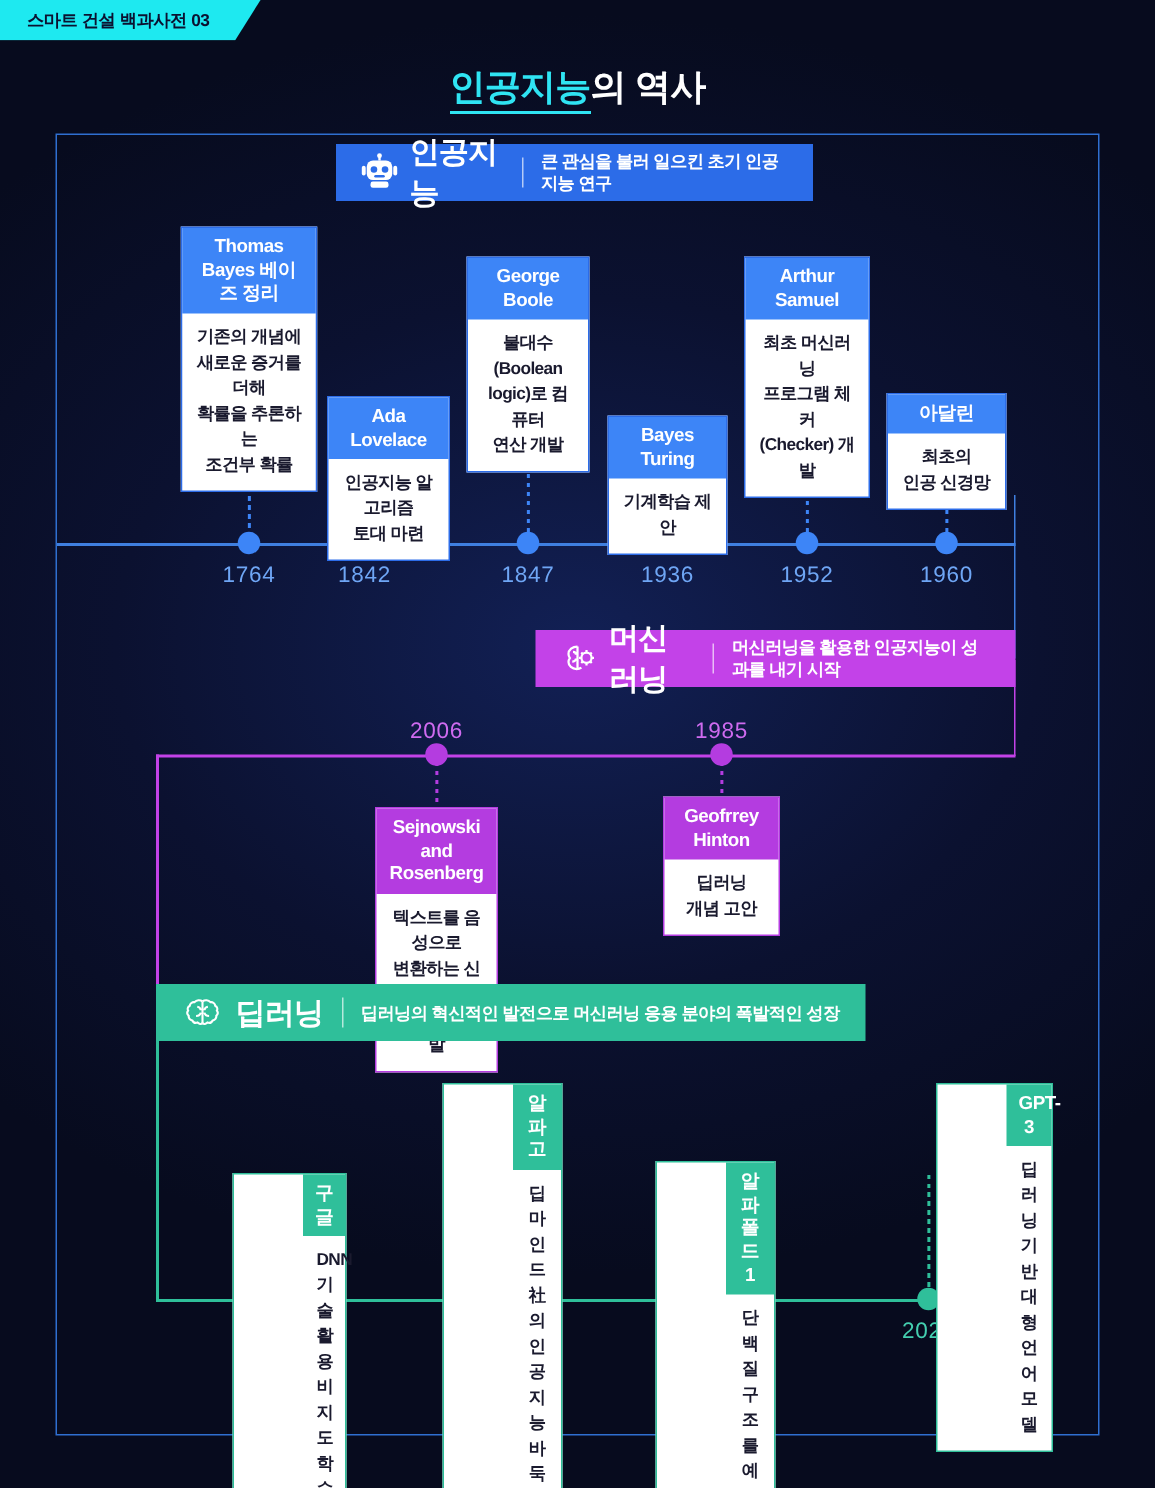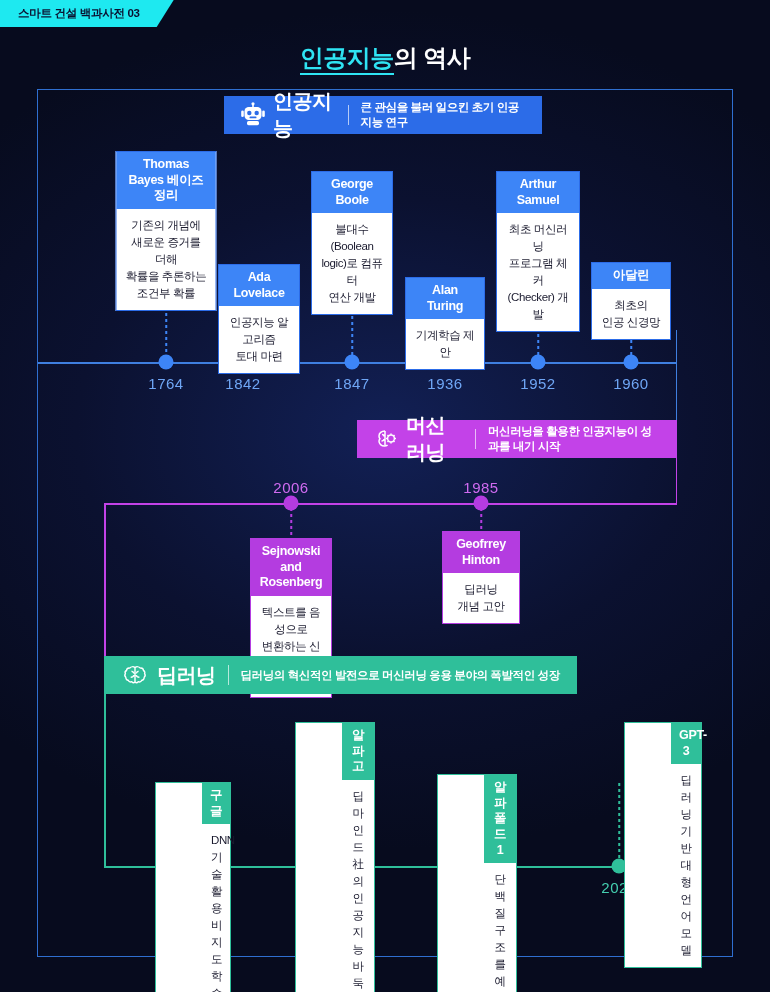--- a/index.html
+++ b/index.html
@@ -114,21 +114,21 @@
   }
   .card .c-head {
     color: #ffffff;
     font-size: 12.5px; font-weight: bold;
     padding: 5px 8px;
     line-height: 1.25;
     letter-spacing: -0.3px;
   }
   .card .c-body {
     color: #1a1a2e;
-    font-size: 11.5px; font-weight: normal;
+    font-size: 11.5px; font-weight: bold;
     padding: 8px 9px;
     line-height: 1.48;
     letter-spacing: -0.4px;
     white-space: pre-line;
   }
   .card-ai { border: 1px solid #2c6ce8; }
   .card-ai .c-head { background: #3d85f7; }
   .card-ml { border: 1px solid #b43ce0; }
   .card-ml .c-head { background: #b43ce0; }
   .card-dl { border: 1px solid #2fbf9a; padding-left: 46px; }
@@ -183,41 +183,41 @@
   <div class="node node-ai" style="left:631px; top:362px;"></div>
   <div class="year year-ai" style="left:631px; top:375px;">1960</div>
 
   <div class="conn conn-ai" style="left:166px; top:253px; height:102px;"></div>
   <div class="conn conn-ai" style="left:259px; top:322px; height:33px;"></div>
   <div class="conn conn-ai" style="left:352px; top:250px; height:105px;"></div>
   <div class="conn conn-ai" style="left:445px; top:322px; height:33px;"></div>
   <div class="conn conn-ai" style="left:538px; top:250px; height:105px;"></div>
   <div class="conn conn-ai" style="left:631px; top:322px; height:33px;"></div>
 
-  <div class="card card-ai" style="left:166px; top:151px; width:101px;">
+  <div class="card card-ai" style="left:166px; top:151px; width:91px;">
     <div class="c-head">Thomas Bayes
 베이즈 정리</div>
     <div class="c-body">기존의 개념에
 새로운 증거를 더해
 확률을 추론하는
 조건부 확률</div>
   </div>
   <div class="card card-ai" style="left:352px; top:171px; width:82px;">
     <div class="c-head">George Boole</div>
     <div class="c-body">불대수(Boolean
 logic)로 컴퓨터
 연산 개발</div>
   </div>
   <div class="card card-ai" style="left:259px; top:264px; width:82px;">
     <div class="c-head">Ada Lovelace</div>
     <div class="c-body">인공지능 알고리즘
 토대 마련</div>
   </div>
   <div class="card card-ai" style="left:445px; top:277px; width:80px;">
-    <div class="c-head">Alan Turing</div>
+    <div class="c-head">Bayes Turing</div>
     <div class="c-body">기계학습 제안</div>
   </div>
   <div class="card card-ai" style="left:538px; top:171px; width:84px;">
     <div class="c-head">Arthur Samuel</div>
     <div class="c-body">최초 머신러닝
 프로그램 체커
 (Checker) 개발</div>
   </div>
   <div class="card card-ai" style="left:631px; top:262px; width:80px;">
     <div class="c-head">아달린</div>

